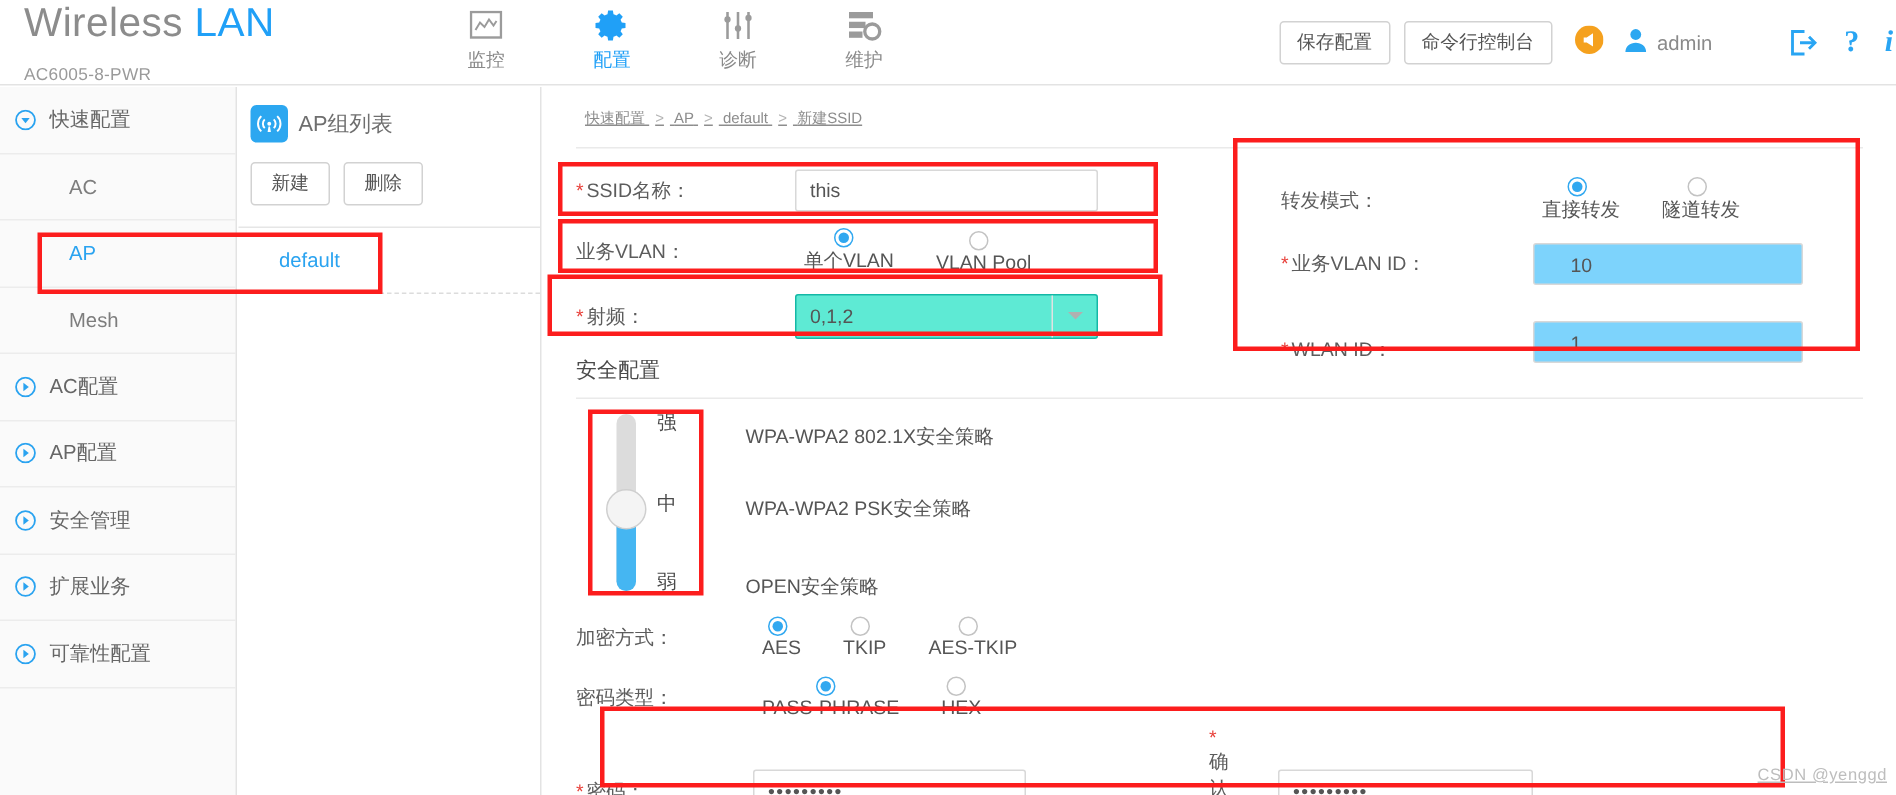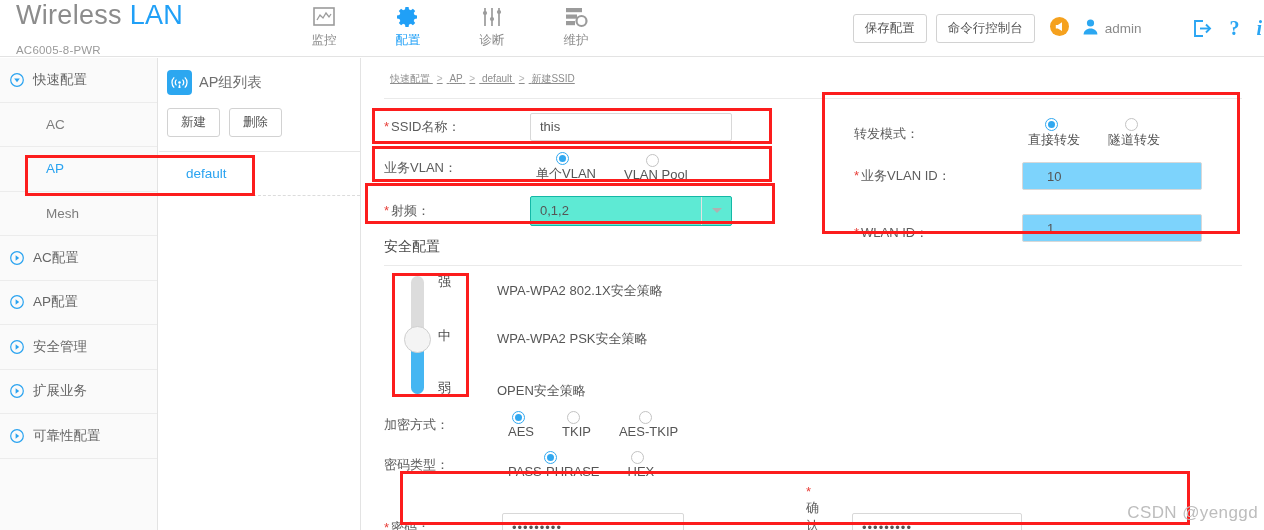--- a/index.html
+++ b/index.html
@@ -132,21 +132,21 @@
     position:absolute; left:4px; top:50px; width:27px; height:27px;
     border-radius:50%; background:#f4f4f4; border:1px solid #cfcfcf;
   }
   .slider-tick{ position:absolute; left:38px; font-size:13px; color:#4a4a4a; }
 
   
   .rbox{ position:absolute; border:3px solid #fc1d1d; pointer-events:none; }
 
   .watermark{
     position:absolute; right:6px; bottom:7px;
-    font-size:17px; color:#bdbdbd; letter-spacing:.4px;
+    font-size:11px; color:#bdbdbd; letter-spacing:.4px;text-decoration:underline;
   }
 </style>
 </head>
 <body>
 
 <div class="topbar">
 
   <div class="brand">
     <div class="brand-title">
       <span>Wireless</span>

